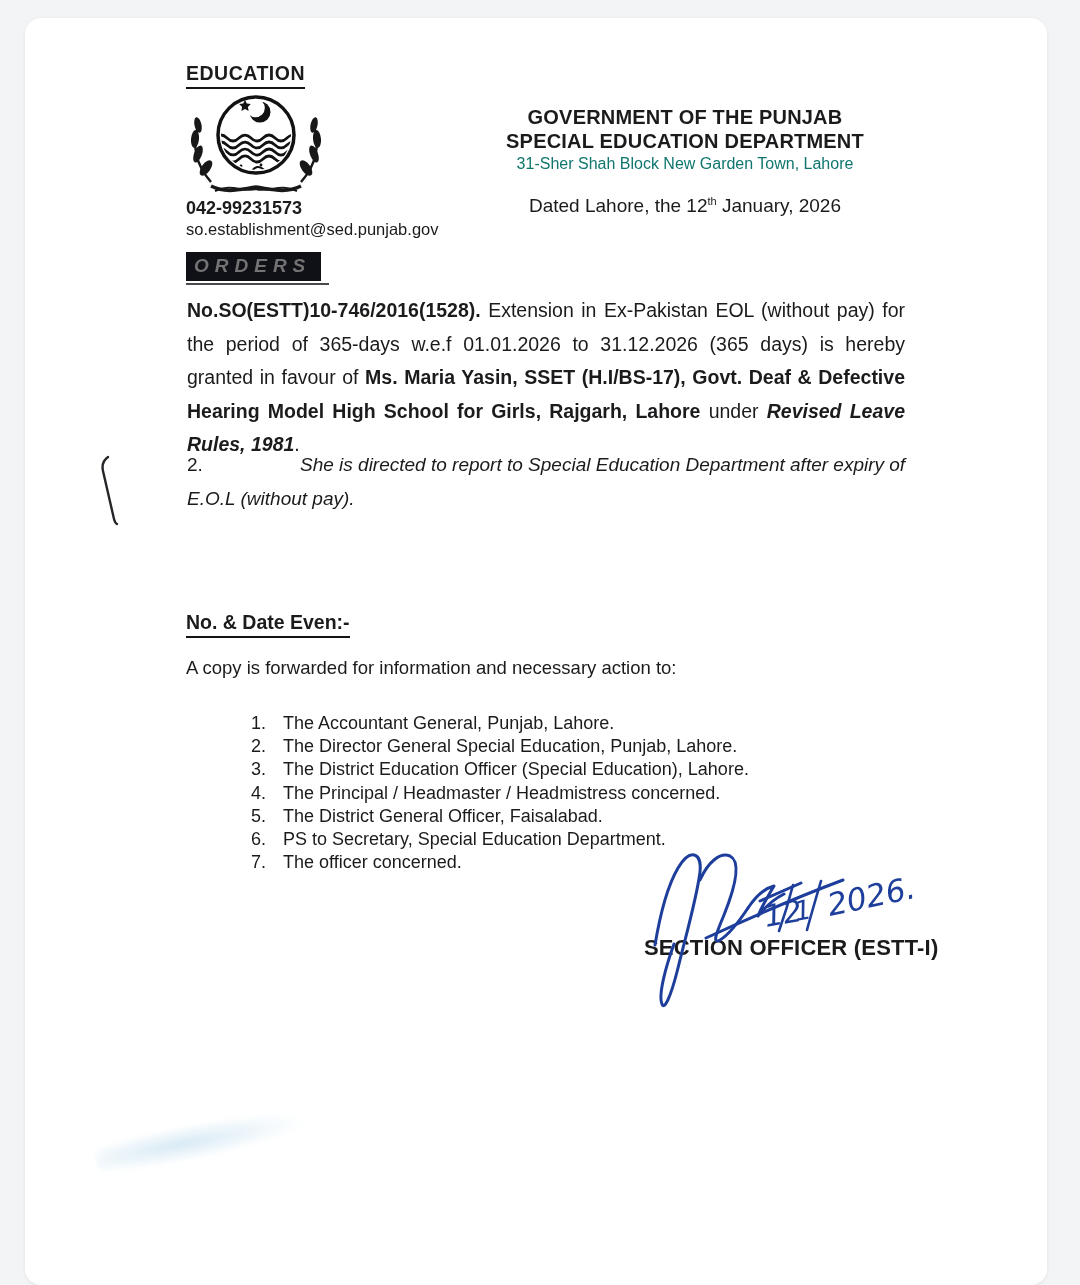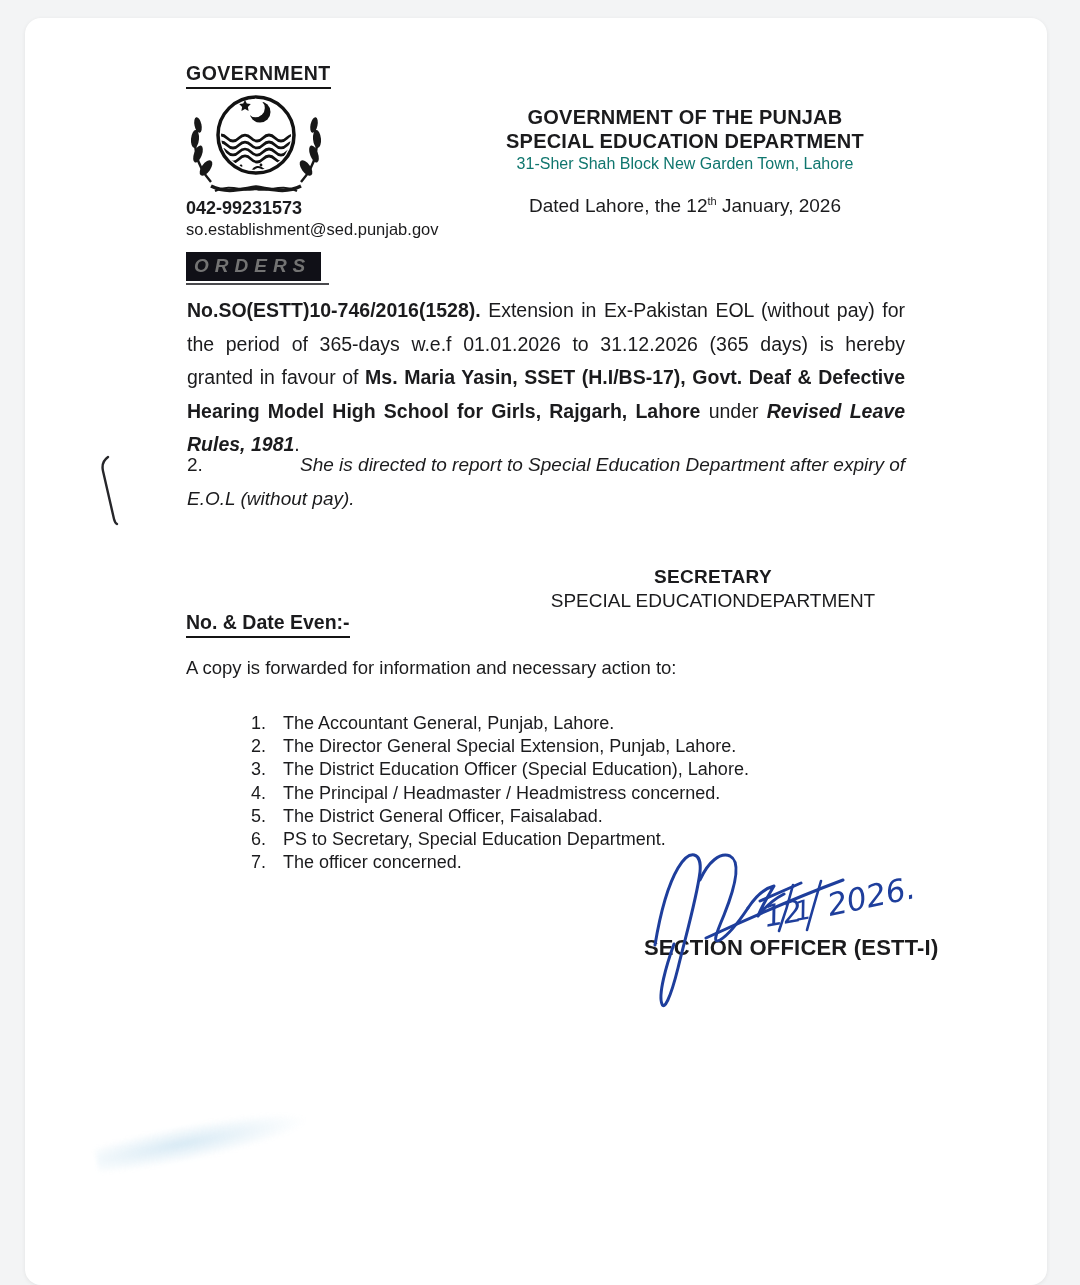--- a/index.html
+++ b/index.html
@@ -126,21 +126,21 @@
   }
 </style>
 </head>
 <body>
 
 <div id="stage">
   <div class="page abs"></div>
 
   <div class="smudge abs"></div>
 
-  <div class="registered abs">GOVERNMENT</div>
+  <div class="registered abs">EDUCATION</div>
 
   <svg class="crest abs" width="150" height="110" viewBox="0 0 150 110">
     <defs>
       <clipPath id="cclip">
           <circle cx="75" cy="47" r="35"></circle>
         </clipPath>
     </defs>
 
     <path d="M30 94 C 16 78 10 58 18 36" fill="none" stroke="#181818" stroke-width="2.5"></path>
     <g fill="#181818">
@@ -192,31 +192,27 @@
   <div class="email abs">so.establishment@sed.punjab.gov</div>
 
   <div class="orders-wrap abs">
     <span class="orders-box">ORDERS</span>
   </div>
 
   <div class="para1 abs"><span class="b">No.SO(ESTT)10-746/2016(1528).</span><span> Extension in Ex-Pakistan EOL (without pay) for the period of 365-days w.e.f 01.01.2026 to 31.12.2026 (365 days) is hereby granted in favour of </span><span class="b">Ms. Maria Yasin, SSET (H.I/BS-17), Govt. Deaf &amp; Defective Hearing Model High School for Girls, Rajgarh, Lahore</span><span> under </span><span class="bi">Revised Leave Rules, 1981</span><span>.</span></div>
 
   <div class="para2 abs"><span class="num">2.</span><span>She is directed to report to Special Education Department after expiry of E.O.L (without pay).</span></div>
 
-  <div class="signatory abs">
-    <div class="t">SECRETARY</div>
-    <div class="d">SPECIAL EDUCATIONDEPARTMENT</div>
-  </div>
 
   <div class="dist-head abs">No. &amp; Date Even:-</div>
   <div class="dist-intro abs">A copy is forwarded for information and necessary action to:</div>
 
   <ol class="dist-list abs">
     <li><span>The Accountant General, Punjab, Lahore.</span></li>
-    <li><span>The Director General Special Extension, Punjab, Lahore.</span></li>
+    <li><span>The Director General Special Education, Punjab, Lahore.</span></li>
     <li><span>The District Education Officer (Special Education), Lahore.</span></li>
     <li><span>The Principal / Headmaster / Headmistress concerned.</span></li>
     <li><span>The District General Officer, Faisalabad.</span></li>
     <li><span>PS to Secretary, Special Education Department.</span></li>
     <li><span>The officer concerned.</span></li>
   </ol>
 
   <div class="officer-title abs">SECTION OFFICER (ESTT-I)</div>
 
   <svg class="ink abs" style="left:600px; top:840px;" width="400" height="185" viewBox="600 840 400 185">

